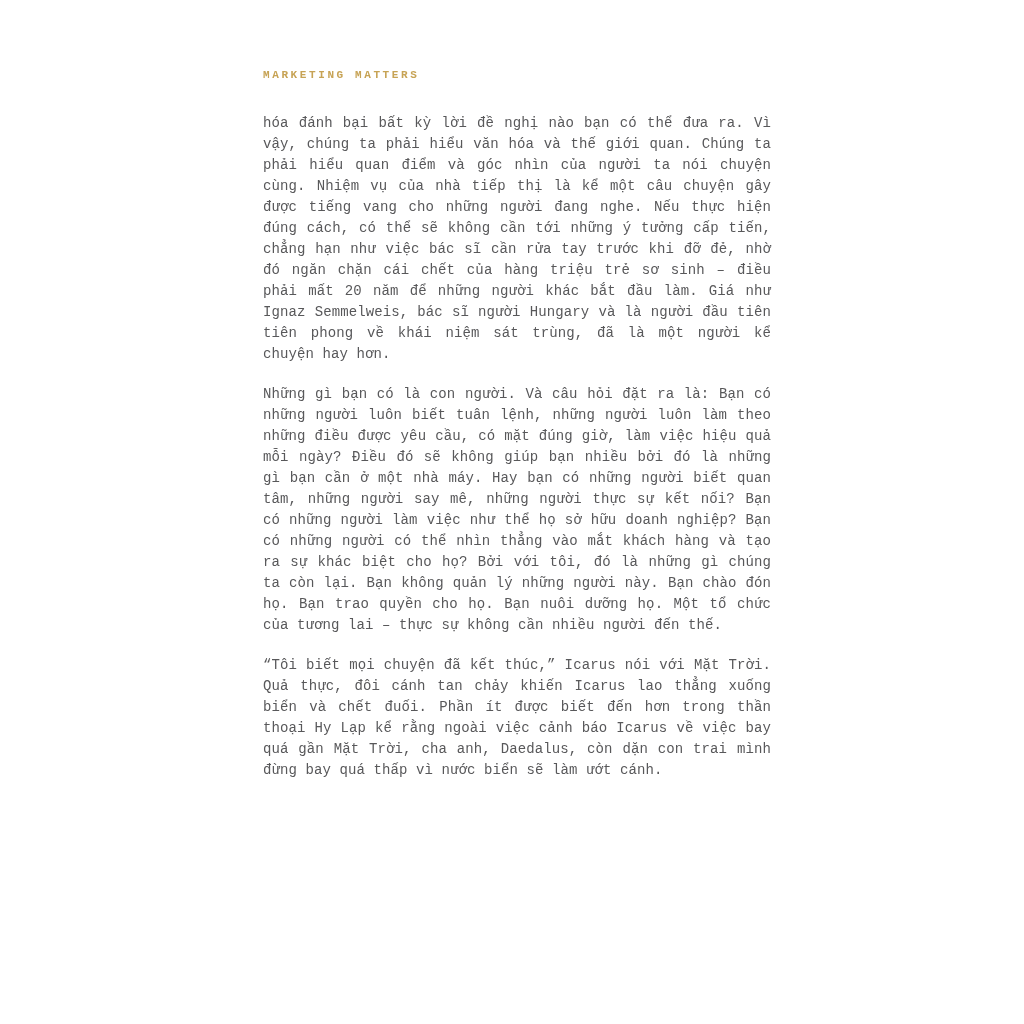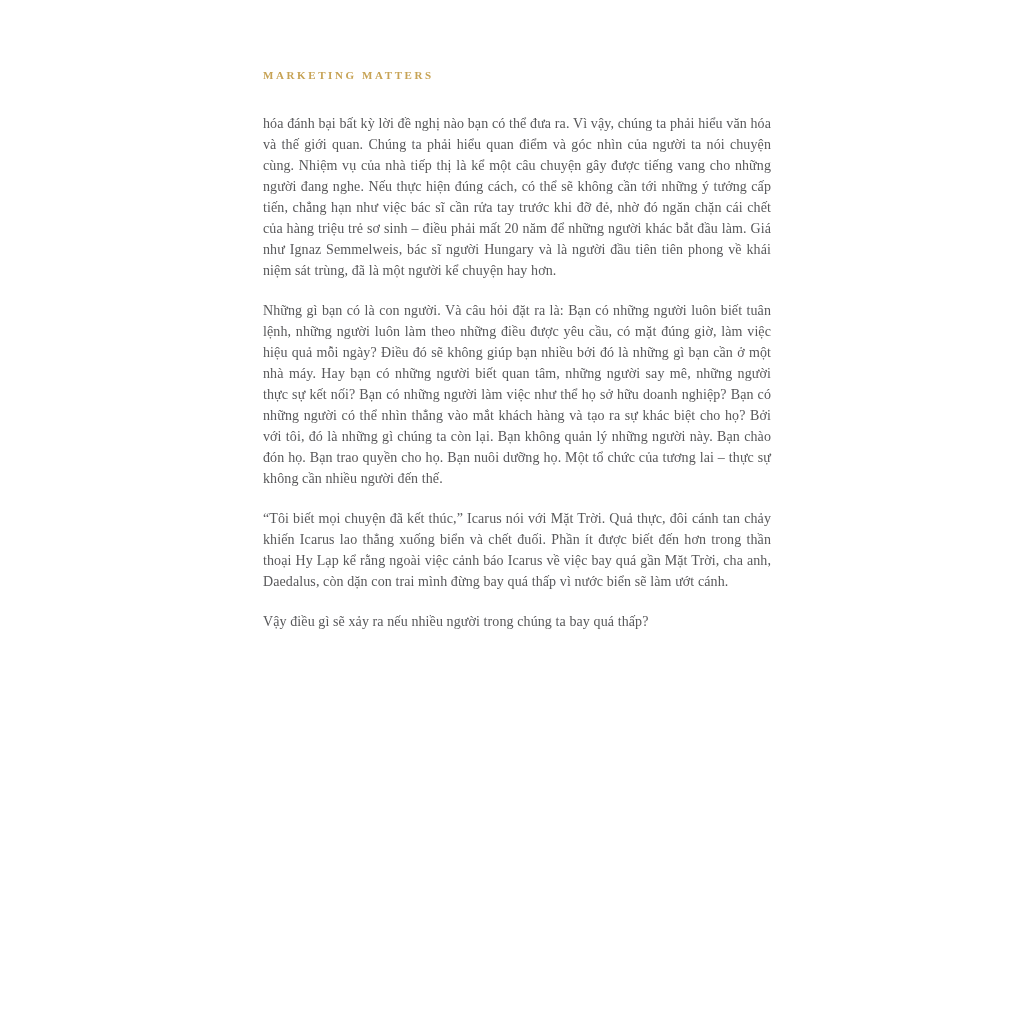--- a/index.html
+++ b/index.html
@@ -7,21 +7,21 @@
     margin: 0;
     padding: 0;
     background: #ffffff;
   }
   .page {
     position: relative;
     width: 1024px;
     height: 908px;
     background: #ffffff;
     overflow: hidden;
-    font-family: Liberation Serif, serif;
+    font-family: Liberation Mono, monospace;
   }
   .running-header {
     position: absolute;
     left: 263px;
     top: 69px;
     font-size: 11px;
     font-weight: 700;
     letter-spacing: 2.6px;
     color: #C7A355;
     text-transform: uppercase;
@@ -55,18 +55,17 @@
 <body>
 
 <div class="page">
 
   <div class="running-header">MARKETING MATTERS</div>
 
   <div class="body-text">
     <p>hóa đánh bại bất kỳ lời đề nghị nào bạn có thể đưa ra. Vì vậy, chúng ta phải hiểu văn hóa và thế giới quan. Chúng ta phải hiểu quan điểm và góc nhìn của người ta nói chuyện cùng. Nhiệm vụ của nhà tiếp thị là kể một câu chuyện gây được tiếng vang cho những người đang nghe. Nếu thực hiện đúng cách, có thể sẽ không cần tới những ý tưởng cấp tiến, chẳng hạn như việc bác sĩ cần rửa tay trước khi đỡ đẻ, nhờ đó ngăn chặn cái chết của hàng triệu trẻ sơ sinh – điều phải mất 20 năm để những người khác bắt đầu làm. Giá như Ignaz Semmelweis, bác sĩ người Hungary và là người đầu tiên tiên phong về khái niệm sát trùng, đã là một người kể chuyện hay hơn.</p>
     <p>Những gì bạn có là con người. Và câu hỏi đặt ra là: Bạn có những người luôn biết tuân lệnh, những người luôn làm theo những điều được yêu cầu, có mặt đúng giờ, làm việc hiệu quả mỗi ngày? Điều đó sẽ không giúp bạn nhiều bởi đó là những gì bạn cần ở một nhà máy. Hay bạn có những người biết quan tâm, những người say mê, những người thực sự kết nối? Bạn có những người làm việc như thể họ sở hữu doanh nghiệp? Bạn có những người có thể nhìn thẳng vào mắt khách hàng và tạo ra sự khác biệt cho họ? Bởi với tôi, đó là những gì chúng ta còn lại. Bạn không quản lý những người này. Bạn chào đón họ. Bạn trao quyền cho họ. Bạn nuôi dưỡng họ. Một tổ chức của tương lai – thực sự không cần nhiều người đến thế.</p>
     <p>“Tôi biết mọi chuyện đã kết thúc,” Icarus nói với Mặt Trời. Quả thực, đôi cánh tan chảy khiến Icarus lao thẳng xuống biển và chết đuối. Phần ít được biết đến hơn trong thần thoại Hy Lạp kể rằng ngoài việc cảnh báo Icarus về việc bay quá gần Mặt Trời, cha anh, Daedalus, còn dặn con trai mình đừng bay quá thấp vì nước biển sẽ làm ướt cánh.</p>
-    <p>Vậy điều gì sẽ xảy ra nếu nhiều người trong chúng ta bay quá thấp?</p>
   </div>
 
   <div class="page-footer">6 –</div>
 
 </div>
 
 </body></html>

